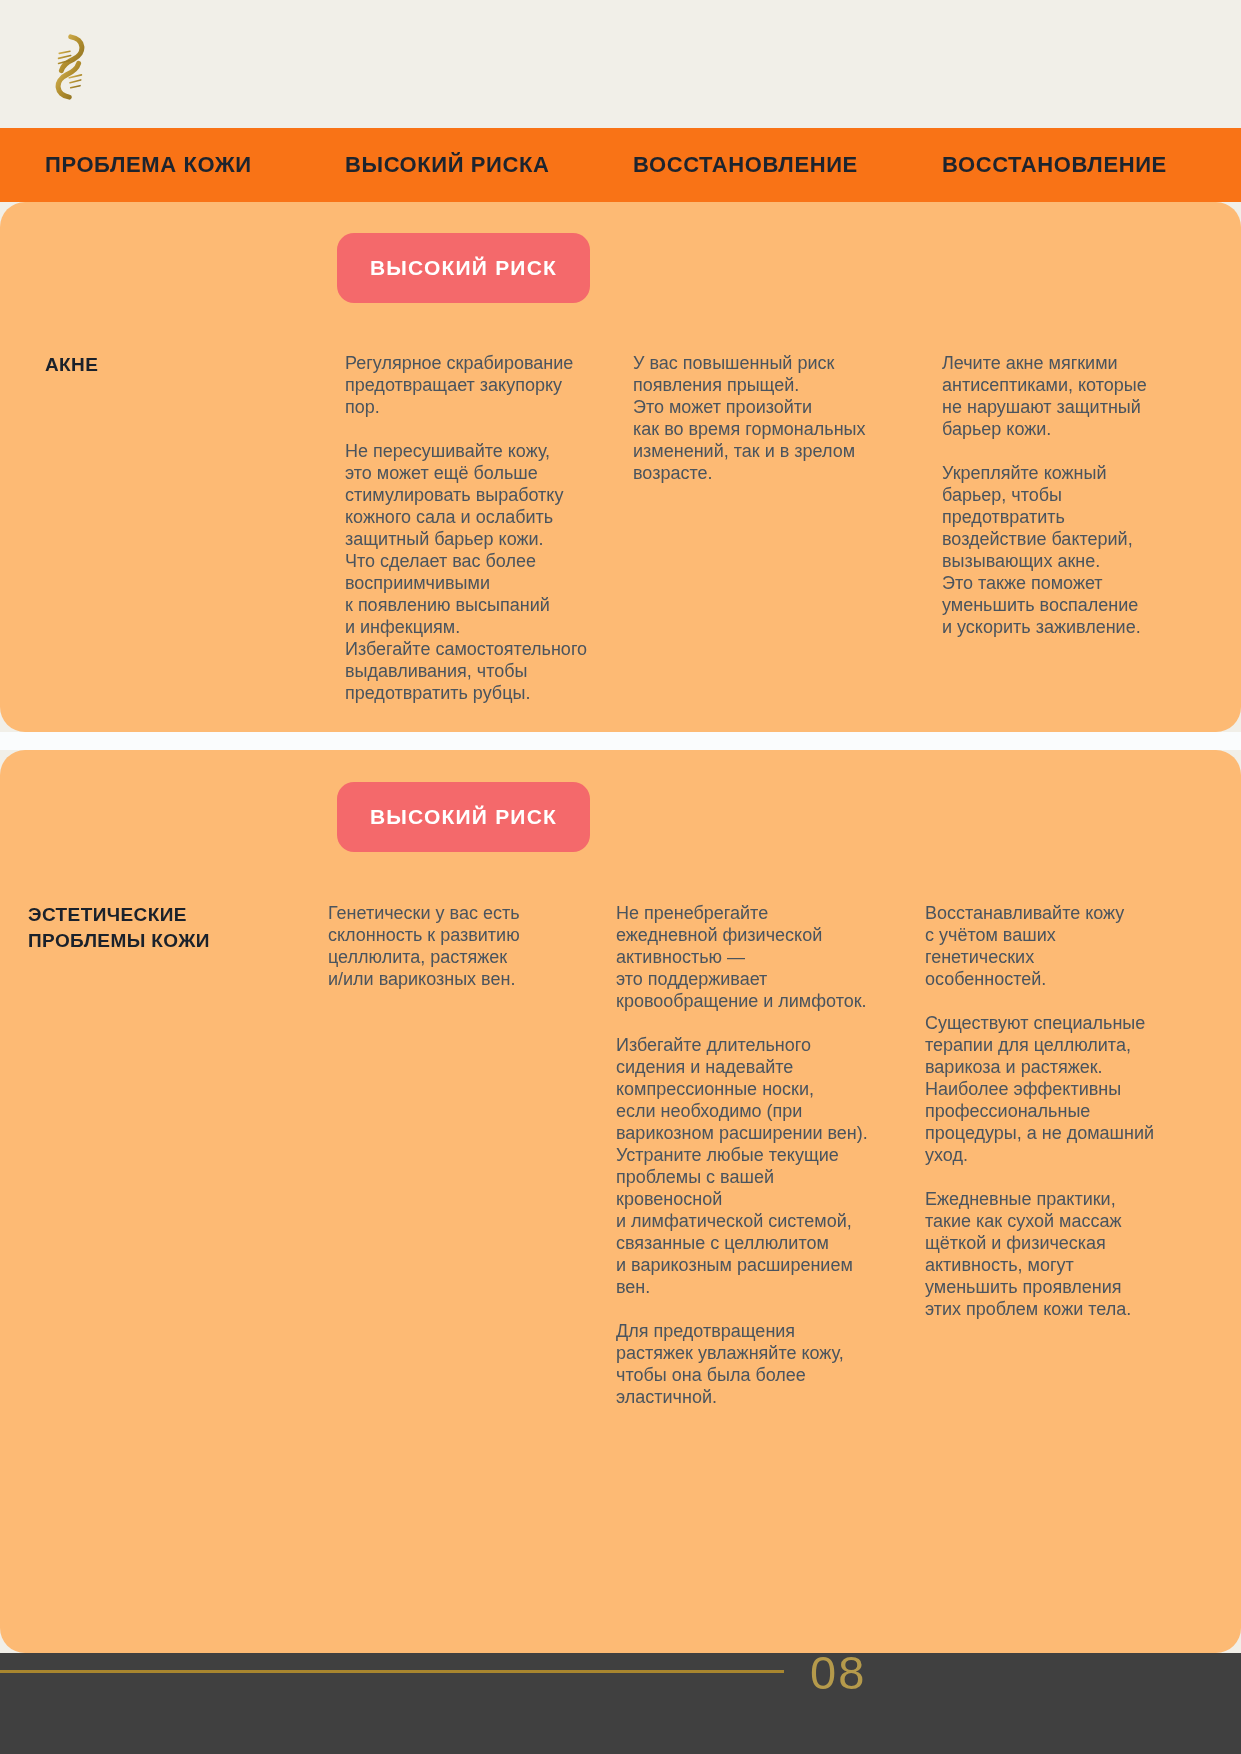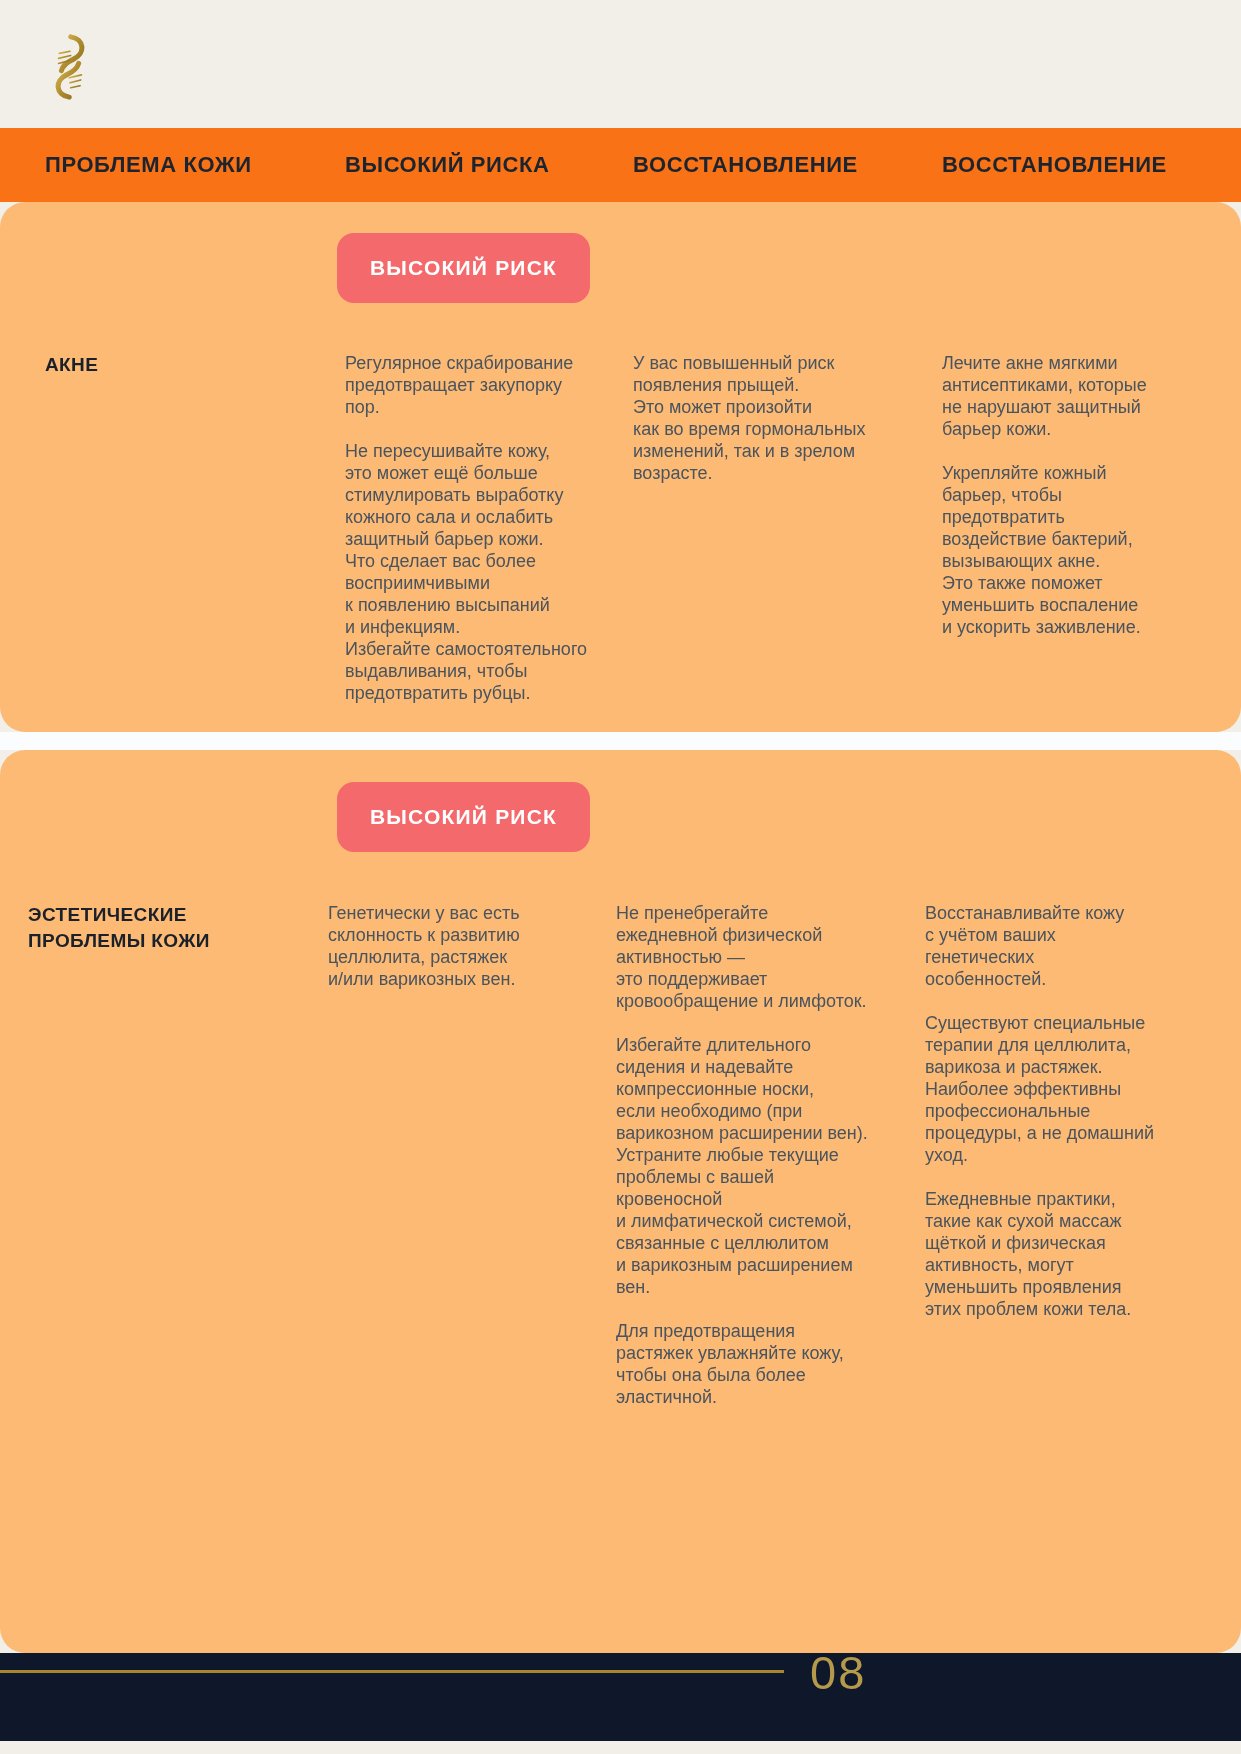--- a/index.html
+++ b/index.html
@@ -80,21 +80,21 @@
   }
   .cell-text {
     font-size: 18px;
     line-height: 22px;
     color: #4a545e;
     white-space: pre-line;
     padding-right: 12px;
   }
 
   
-  .footer { position: relative; height: 88px; background: #0f172a; }
+  .footer { position: relative; height: 101px; background: #404040; }
   .footer-line {
     position: absolute;
     left: 0; top: 17px;
     width: 784px; height: 3px;
     background: #a8862f;
   }
   .page-number {
     position: absolute;
     left: 810px; top: -8px;
     font-size: 47px;

